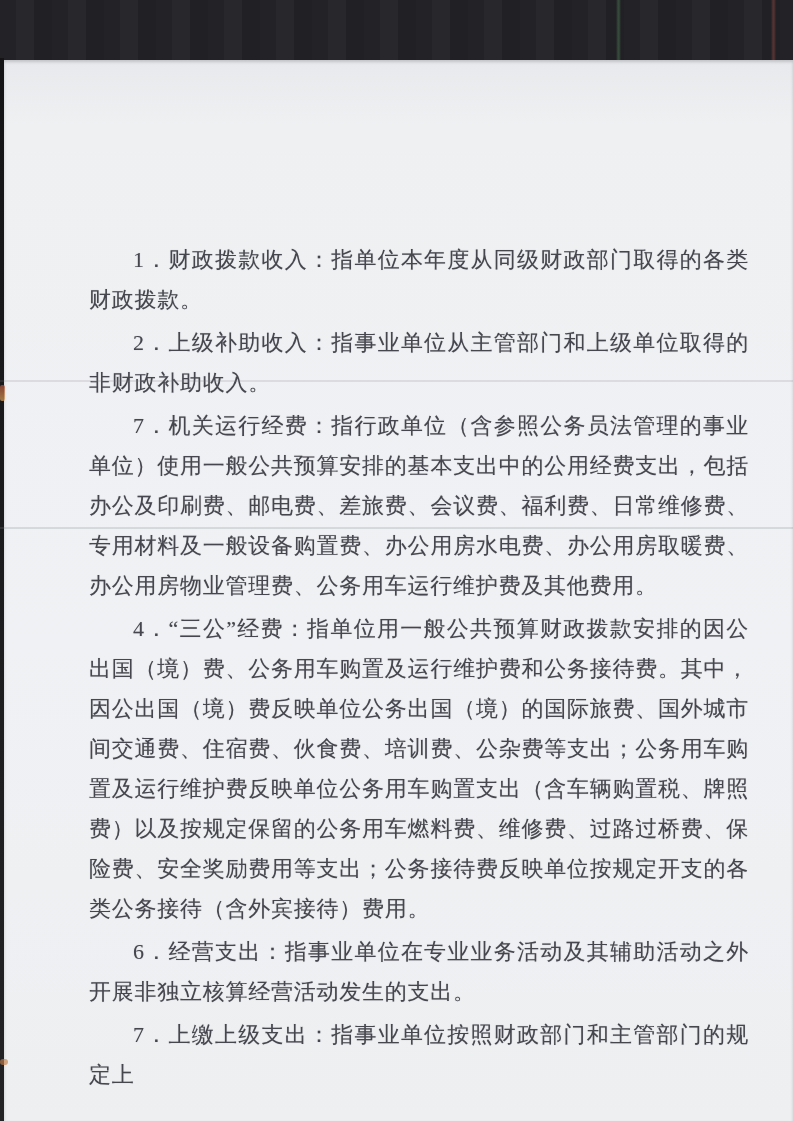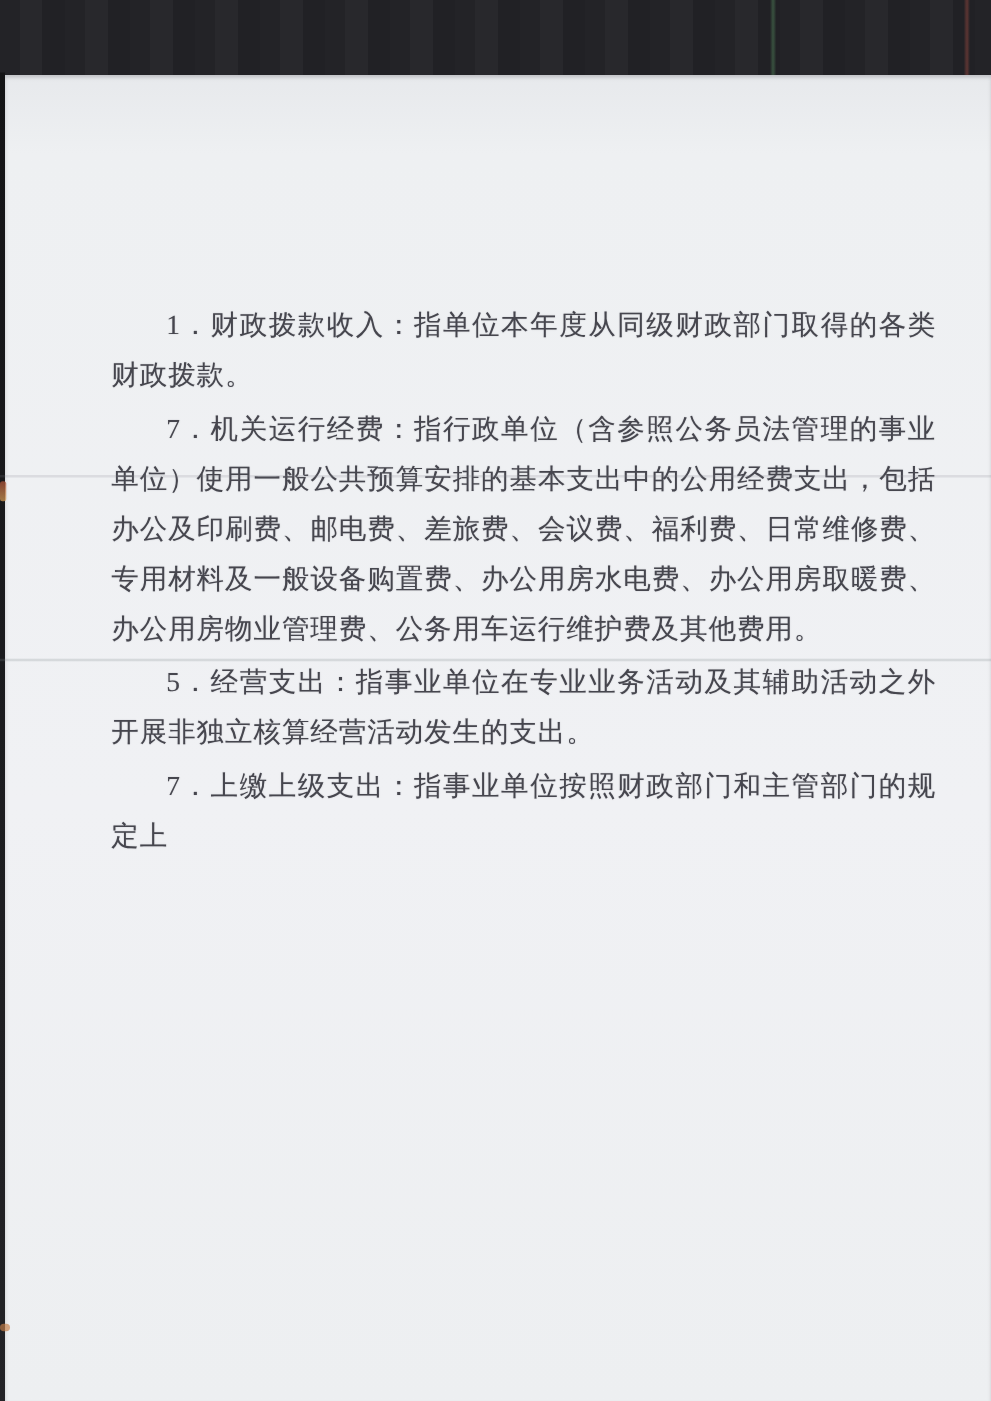--- a/index.html
+++ b/index.html
@@ -89,22 +89,24 @@
 </head>
 <body>
 
 <div class="scan-root">
   <div class="scanner-top-bar"></div>
   <div class="scanner-left-edge"></div>
 
   <div class="paper">
     <div class="doc-body">
         <p class="para">1．财政拨款收入：指单位本年度从同级财政部门取得的各类财政拨款。</p>
+        <p class="para">2．上级补助收入：指事业单位从主管部门和上级单位取得的非财政补助收入。</p>
         <p class="para">7．机关运行经费：指行政单位（含参照公务员法管理的事业单位）使用一般公共预算安排的基本支出中的公用经费支出，包括办公及印刷费、邮电费、差旅费、会议费、福利费、日常维修费、专用材料及一般设备购置费、办公用房水电费、办公用房取暖费、办公用房物业管理费、公务用车运行维护费及其他费用。</p>
-        <p class="para">5．经营支出：指事业单位在专业业务活动及其辅助活动之外开展非独立核算经营活动发生的支出。</p>
+        <p class="para">4．“三公”经费：指单位用一般公共预算财政拨款安排的因公出国（境）费、公务用车购置及运行维护费和公务接待费。其中，因公出国（境）费反映单位公务出国（境）的国际旅费、国外城市间交通费、住宿费、伙食费、培训费、公杂费等支出；公务用车购置及运行维护费反映单位公务用车购置支出（含车辆购置税、牌照费）以及按规定保留的公务用车燃料费、维修费、过路过桥费、保险费、安全奖励费用等支出；公务接待费反映单位按规定开支的各类公务接待（含外宾接待）费用。</p>
+        <p class="para">6．经营支出：指事业单位在专业业务活动及其辅助活动之外开展非独立核算经营活动发生的支出。</p>
         <p class="para">7．上缴上级支出：指事业单位按照财政部门和主管部门的规定上</p>
       </div>
 
   </div>
 
   <div class="scan-streak streak-1"></div>
   <div class="scan-streak streak-2"></div>
   <div class="scan-artifact-red"></div>
   <div class="scan-artifact-orange"></div>
 </div>

